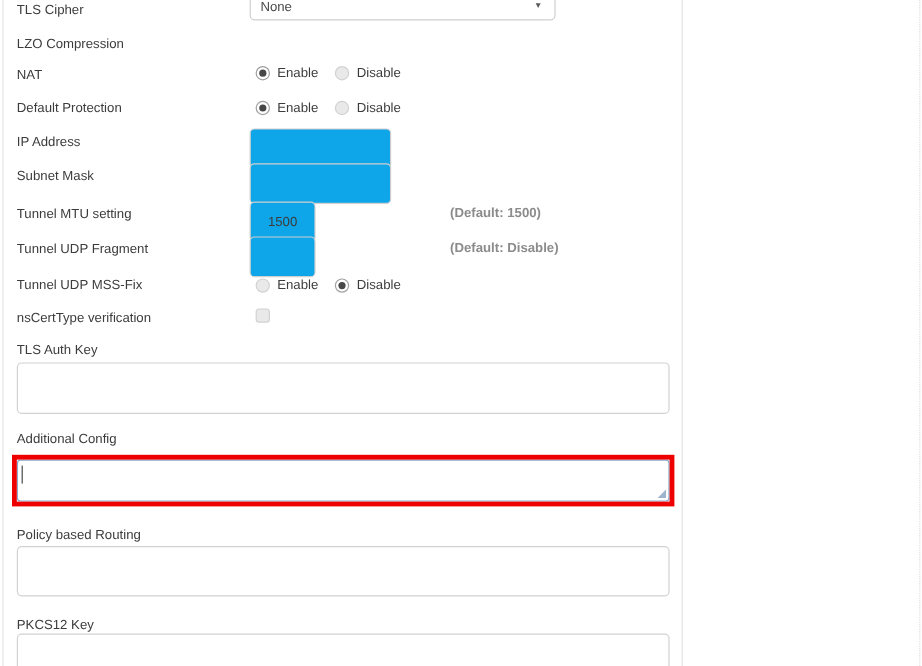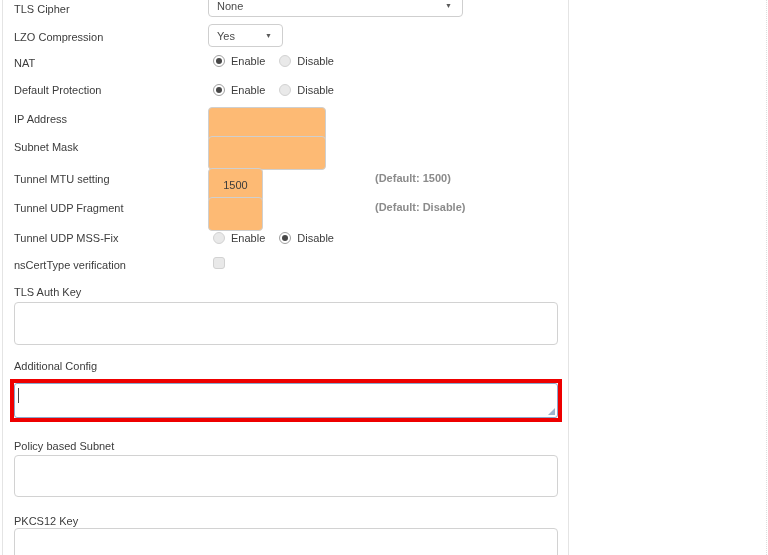--- a/index.html
+++ b/index.html
@@ -19,21 +19,21 @@
 
   .select {
     position:absolute; height:23px; background:#fff;
     border:1px solid #cfcfcf; border-radius:4px;
     display:flex; align-items:center; justify-content:space-between;
     padding:0 10px 0 8px; color:#4a4a4a;
   }
   .select .arrow { font-size:7px; color:#5a5a5a; line-height:1; }
 
   .tinput {
-    position:absolute; height:25px; background:#fdba74;
+    position:absolute; height:25px; background:#0ea5e9;
     border:1px solid #cfcfcf; border-radius:4px;
     font-family:"Liberation Sans", sans-serif; font-size:11px; color:#3c3c3c;
     padding:16px 6px; outline:none;
   }
   .tinput.center { text-align:center; }
 
   .ctrl-row { position:absolute; left:213px; display:flex; align-items:center; height:13px; }
   .radio {
     width:12px; height:12px; border-radius:50%;
     background:#e9e9e9; border:1px solid #d2d2d2; position:relative; flex:none;
@@ -74,24 +74,20 @@
   <div class="vline right"></div>
   <div class="vline edge"></div>
 
   <span class="lbl" style="top:3px">TLS Cipher</span>
   <div class="select" style="left:208px; top:-6px; width:255px">
     <span>None</span>
     <span class="arrow">▼</span>
   </div>
 
   <span class="lbl" style="top:31px">LZO Compression</span>
-  <div class="select" style="left:208px; top:24px; width:75px">
-    <span>Yes</span>
-    <span class="arrow">▼</span>
-  </div>
 
   <span class="lbl" style="top:57px">NAT</span>
   <div class="ctrl-row" style="top:54px">
     <span class="radio checked"></span>
     <span class="rlabel">Enable</span>
     <span class="radio"></span>
     <span class="rlabel">Disable</span>
   </div>
 
   <span class="lbl" style="top:84px">Default Protection</span>
@@ -130,18 +126,18 @@
   <span class="lbl" style="top:286px">TLS Auth Key</span>
   <div class="tarea" style="left:14px; top:302px; width:544px; height:43px"></div>
 
   <span class="lbl" style="top:360px">Additional Config</span>
   <div class="tarea focused" style="left:14px; top:383px; width:544px; height:35px">
     <span class="caret" style="left:3px; top:4px"></span>
     <span class="resize-handle" style="right:2px; bottom:2px"></span>
   </div>
   <div class="highlight-box"></div>
 
-  <span class="lbl" style="top:440px">Policy based Subnet</span>
+  <span class="lbl" style="top:440px">Policy based Routing</span>
   <div class="tarea" style="left:14px; top:455px; width:544px; height:42px"></div>
 
   <span class="lbl" style="top:515px">PKCS12 Key</span>
   <div class="tarea" style="left:14px; top:528px; width:544px; height:45px"></div>
 </div>
 
 </body></html>

